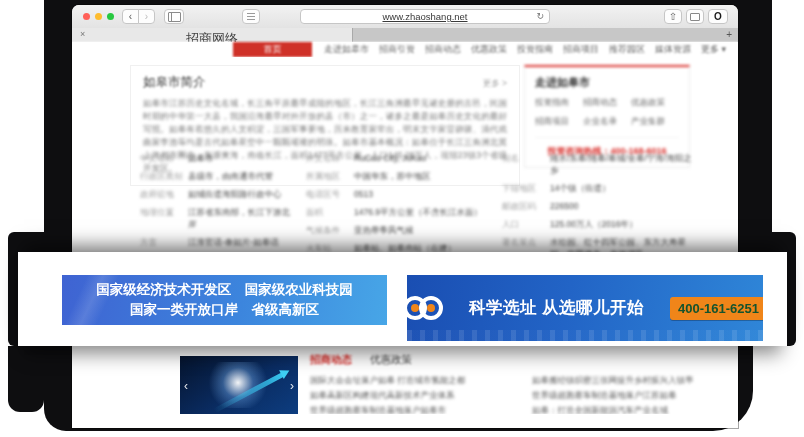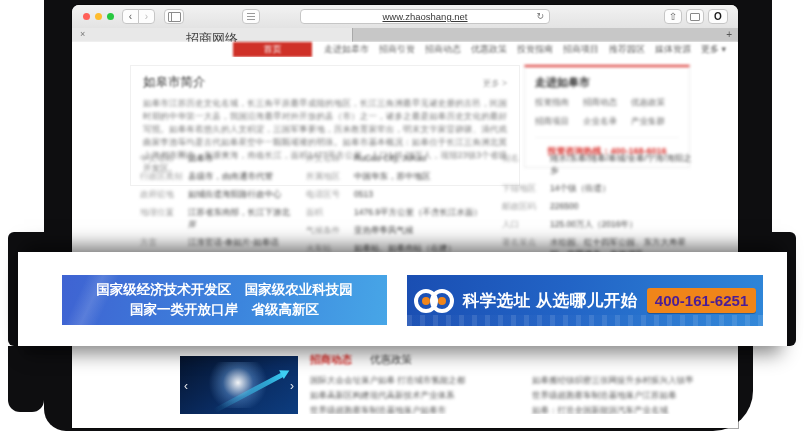--- a/index.html
+++ b/index.html
@@ -97,27 +97,27 @@
 
   
   .band{position:absolute;left:18px;top:252px;width:769px;height:94px;background:#fff;z-index:3;
         box-shadow:0 -12px 18px -6px rgba(0,0,0,.55),0 14px 18px -6px rgba(0,0,0,.45);}
   .banner-l{position:absolute;left:44px;top:23px;width:325px;height:50px;overflow:hidden;
             background:linear-gradient(100deg,#3f63d2 0%,#3c85dd 55%,#47a6e7 100%);
             color:#fff;text-align:center;font-weight:700;font-size:13.5px;line-height:20px;padding-top:5px;
             box-sizing:border-box;}
   .banner-l::before{content:"";position:absolute;left:-30px;top:-20px;width:120px;height:90px;
                     background:linear-gradient(115deg,rgba(255,255,255,0) 40%,rgba(255,255,255,.14) 50%,rgba(255,255,255,0) 60%);}
-  .banner-r{position:absolute;left:389px;top:23px;width:356px;height:51px;overflow:hidden;
+  .banner-r{position:absolute;left:389px;top:23px;width:356px;height:66px;overflow:hidden;
             background:linear-gradient(100deg,#1a4eb2 0%,#2264c6 45%,#2f86d8 100%);
-            display:flex;align-items:center;justify-content:center;gap:9px;}
+            display:flex;align-items:center;justify-content:center;gap:26px;}
   .banner-r::after{content:"";position:absolute;left:0;bottom:0;width:100%;height:11px;opacity:.35;
             background:repeating-linear-gradient(90deg,rgba(255,255,255,.35) 0 5px,rgba(255,255,255,.06) 5px 13px);}
   .slogan{color:#fff;font-weight:700;font-size:16.5px;letter-spacing:.5px;white-space:nowrap;}
-  .phonebtn{background:#f08519;color:#4c1d95;font-weight:700;font-size:15px;padding:4px 8px;border-radius:3px;
+  .phonebtn{background:#f08519;color:#14532d;font-weight:700;font-size:13px;padding:4px 8px;border-radius:3px;
             white-space:nowrap;box-shadow:0 1px 0 rgba(0,0,0,.25);}
   .xlogo{position:relative;width:40px;height:26px;flex:none;}
   .xloop{position:absolute;top:1px;width:24px;height:24px;border:4.5px solid #fff;border-radius:50%;box-sizing:border-box;}
   .xloop.l{left:0;} .xloop.r{right:0;}
   .xdot{position:absolute;top:9px;width:8px;height:8px;background:#f08519;border-radius:50%;}
   .xdot.l{left:8px;} .xdot.r{right:8px;}
 </style>
 </head>
 <body>
 

